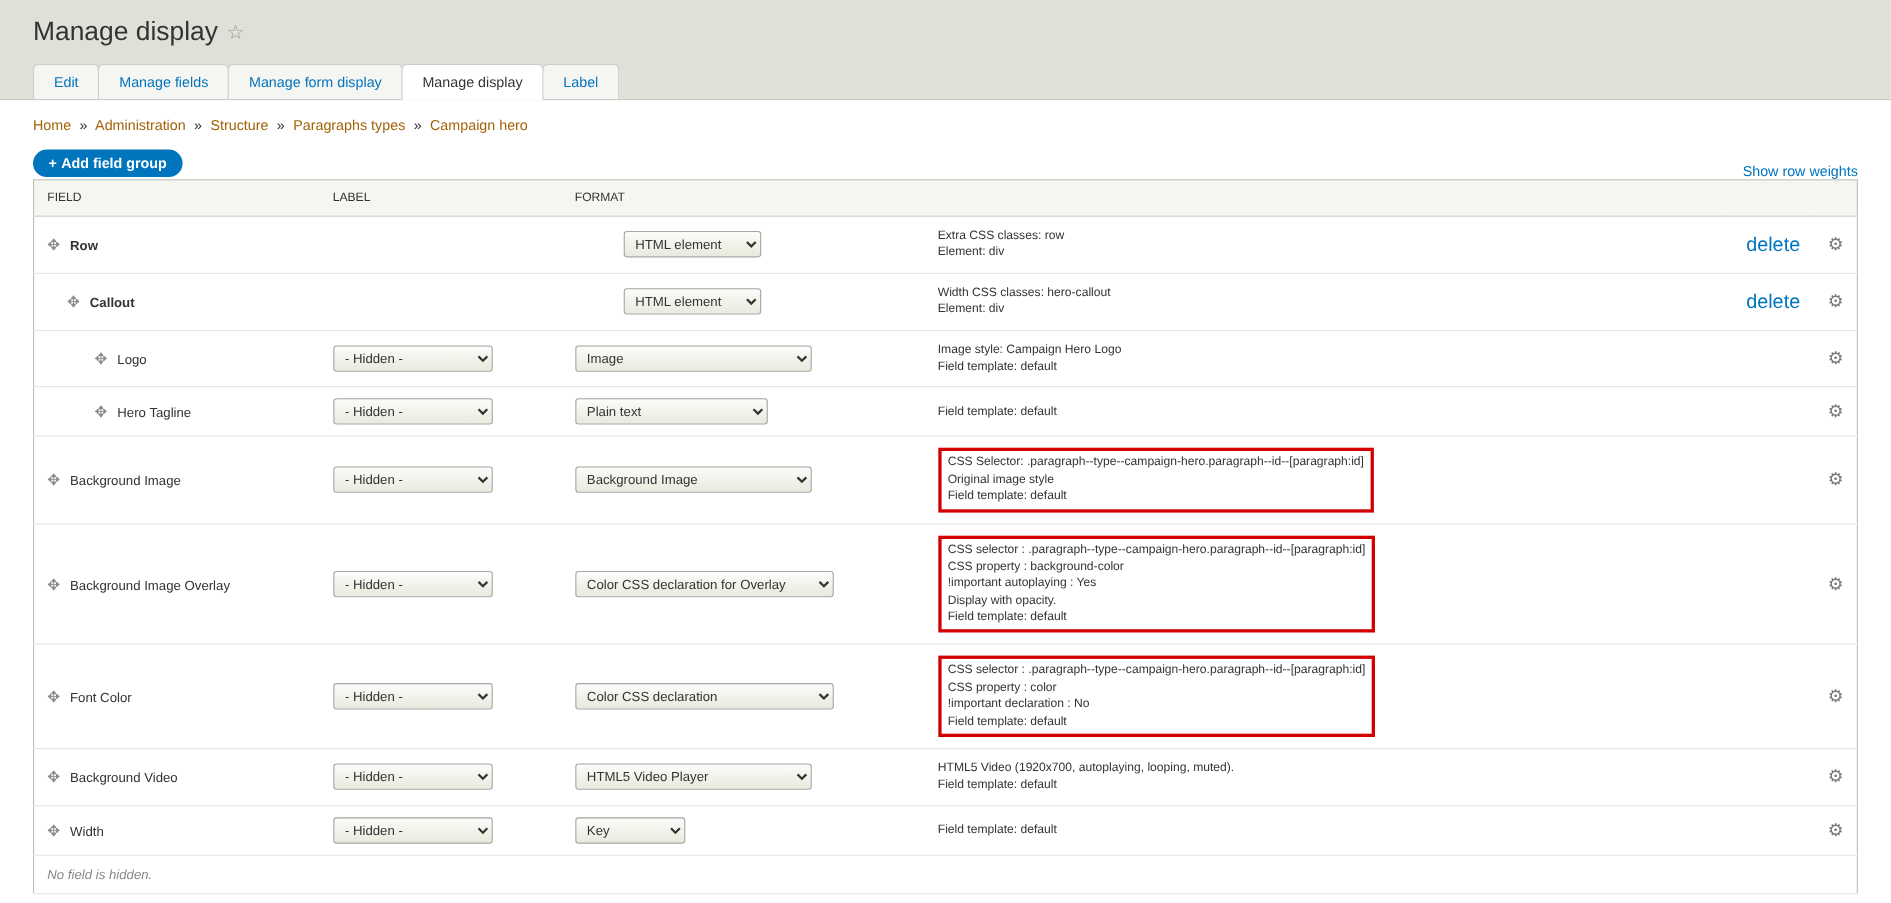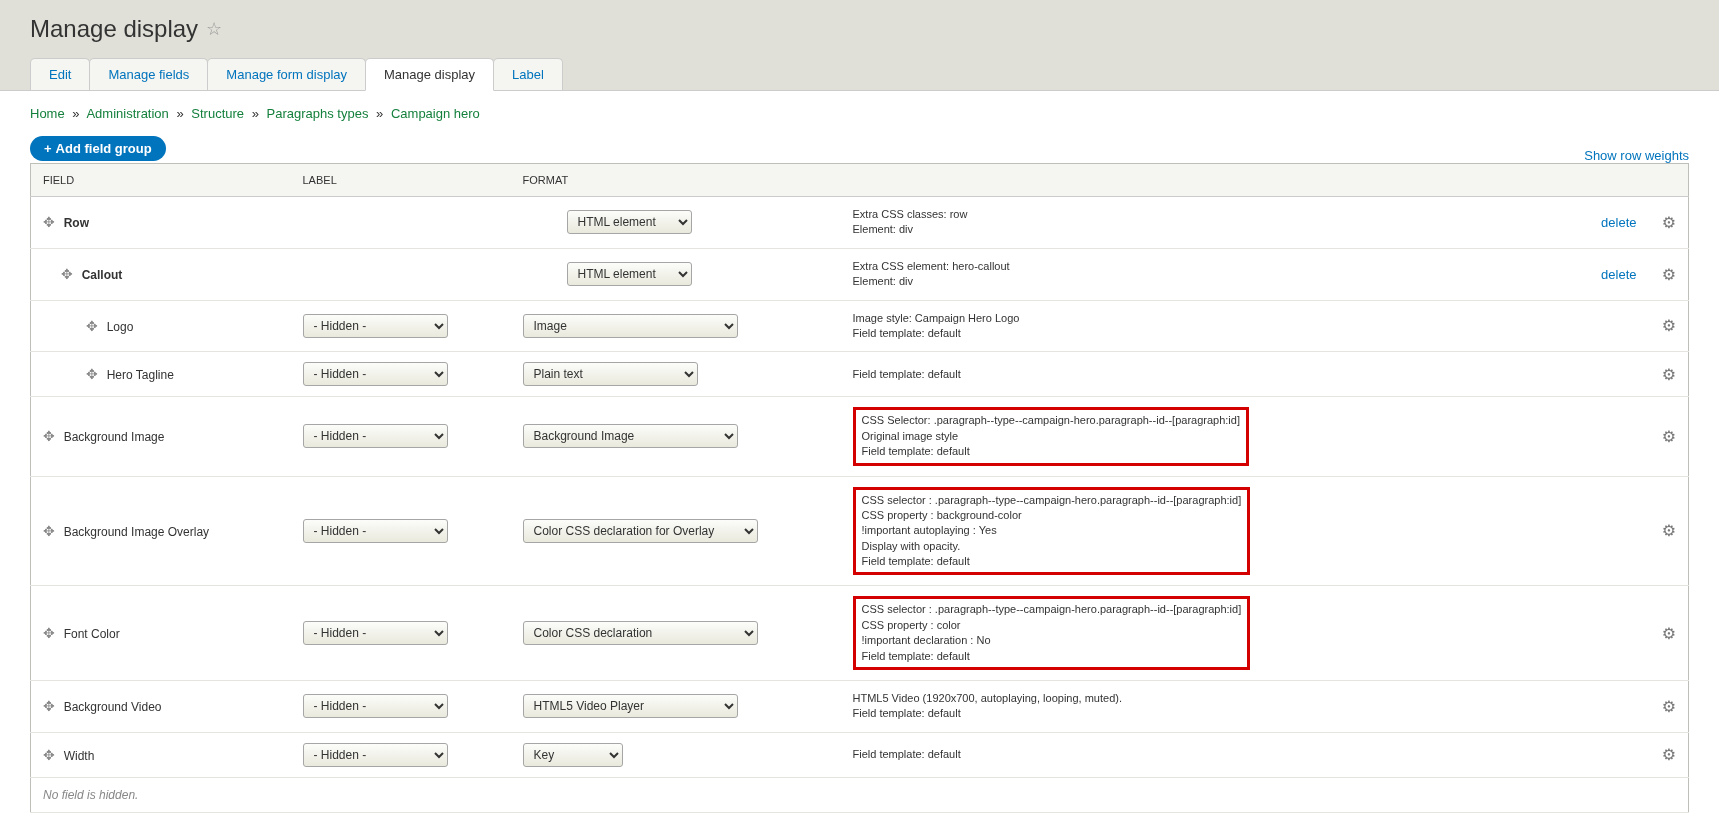--- a/index.html
+++ b/index.html
@@ -5,41 +5,41 @@
 * { box-sizing: border-box; margin: 0; padding: 0; }
 body { font-family: "Lucida Grande", "Lucida Sans Unicode", Verdana, sans-serif; font-size: 13px; color: #333; background: #fff; }
 .header-region { background: #e0e0d8; padding: 15px 30px 0 30px; border-bottom: 1px solid #ccc; }
 .page-title { font-size: 24px; font-weight: normal; color: #333; margin-bottom: 15px; display: flex; align-items: center; gap: 8px; }
 .star-icon { color: #999; font-size: 18px; cursor: pointer; }
 .tabs { display: flex; gap: 0; }
 .tabs a { display: inline-block; padding: 8px 18px; background: #f5f5f2; border: 1px solid #ccc; border-bottom: none; color: #0074bd; text-decoration: none; font-size: 13px; margin-right: -1px; border-radius: 5px 5px 0 0; }
 .tabs a.active { background: #fff; color: #333; font-weight: normal; position: relative; z-index: 2; border-bottom: 1px solid #fff; margin-bottom: -1px; }
 .content { padding: 15px 30px; }
 .breadcrumb { font-size: 13px; margin-bottom: 15px; }
-.breadcrumb a { color: #15803d; text-decoration: none; }
+.breadcrumb a { color: #a16207; text-decoration: none; }
 .breadcrumb span.sep { color: #333; margin: 0 4px; }
 .add-btn { display: inline-flex; align-items: center; background: #0074bd; color: #fff; border: none; border-radius: 14px; padding: 5px 14px; font-size: 13px; cursor: pointer; font-weight: bold; gap: 4px; }
 .add-btn .plus { font-weight: bold; }
 .weights-link { float: right; color: #0074bd; text-decoration: none; font-size: 13px; margin-top: 12px; margin-bottom: 0; }
 .table { width: 100%; border-collapse: collapse; border: 1px solid #bebfb9; clear: both; }
 .table thead th { background: #f5f5f2; text-align: left; padding: 10px 12px; font-size: 11px; font-weight: normal; text-transform: uppercase; border-bottom: 1px solid #ccc; }
 .table td { padding: 10px 12px; border-bottom: 1px solid #e6e4df; vertical-align: middle; font-size: 12px; }
 .drag-handle { cursor: move; color: #888; font-size: 14px; display: inline-block; width: 14px; }
 .field-name { font-weight: bold; }
 .field-name-normal { font-weight: normal; margin-top: 36px; }
 select { background: linear-gradient(#fcfcfa,#e9e9dd); border: 1px solid #a6a6a6; border-radius: 3px; padding: 3px 6px; font-size: 12px; color: #333; min-width: 100px; }
 select.label-select { width: 145px; }
 select.format-select-sm { width: 125px; margin-left: 44px; }
 select.format-select-md { width: 175px; }
 select.format-select-lg { width: 215px; }
 select.format-select-xl { width: 235px; }
 select.format-select-xs { width: 70px; }
 .summary { font-size: 11px; color: #333; line-height: 1.4; }
 .summary.boxed { border: 3px solid #d40000; padding: 3px 6px; display: inline-block; }
-.action-link { color: #0074bd; text-decoration: none; font-size: 13px; }
+.action-link { color: #0074bd; text-decoration: none; font-size: 18px; }
 .gear-icon { color: #787878; font-size: 16px; cursor: pointer; }
 .indent-1 { padding-left: 30px !important; }
 .indent-2 { padding-left: 55px !important; }
 .section-row td { font-weight: bold; background: #fff; }
 .empty-row td { color: #888; font-style: italic; }
 .col-field { width: 260px; }
 .col-label { width: 220px; }
 .col-format { width: 330px; }
 .col-ops { width: 80px; text-align: right; }
 .col-gear { width: 40px; text-align: right; }
@@ -122,21 +122,21 @@
           &nbsp;<span class="field-name">Callout</span>
         </td>
         <td></td>
         <td>
           <select class="format-select-sm">
             <option>HTML element</option>
           </select>
         </td>
         <td>
           <div class="summary">
-            <div>Extra CSS element: hero-callout</div>
+            <div>Width CSS classes: hero-callout</div>
             <div>Element: div</div>
           </div>
         </td>
         <td class="col-ops"><a href="#" class="action-link">delete</a></td>
         <td class="col-gear"><span class="gear-icon">⚙</span></td>
       </tr>
 
       <tr>
         <td class="indent-2">
           <span class="drag-handle">✥</span>

